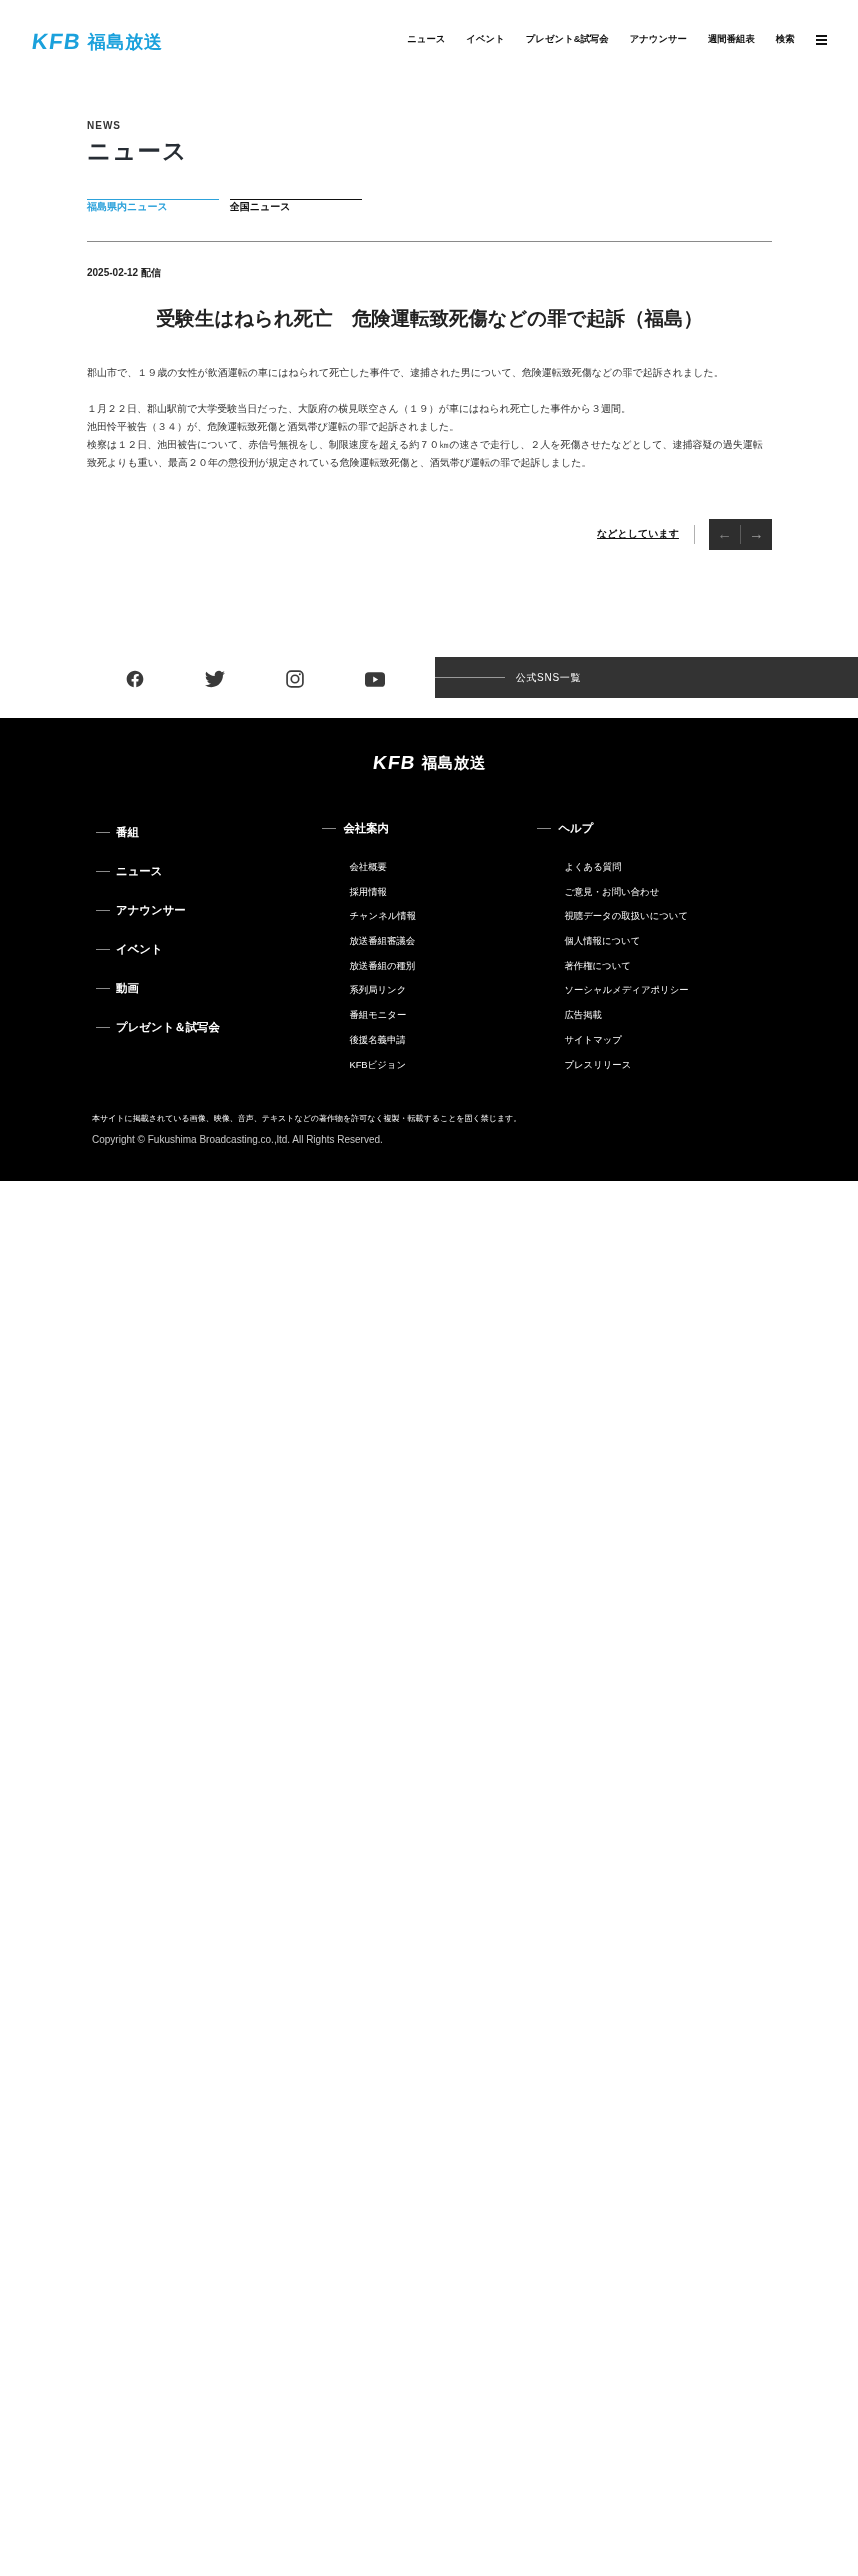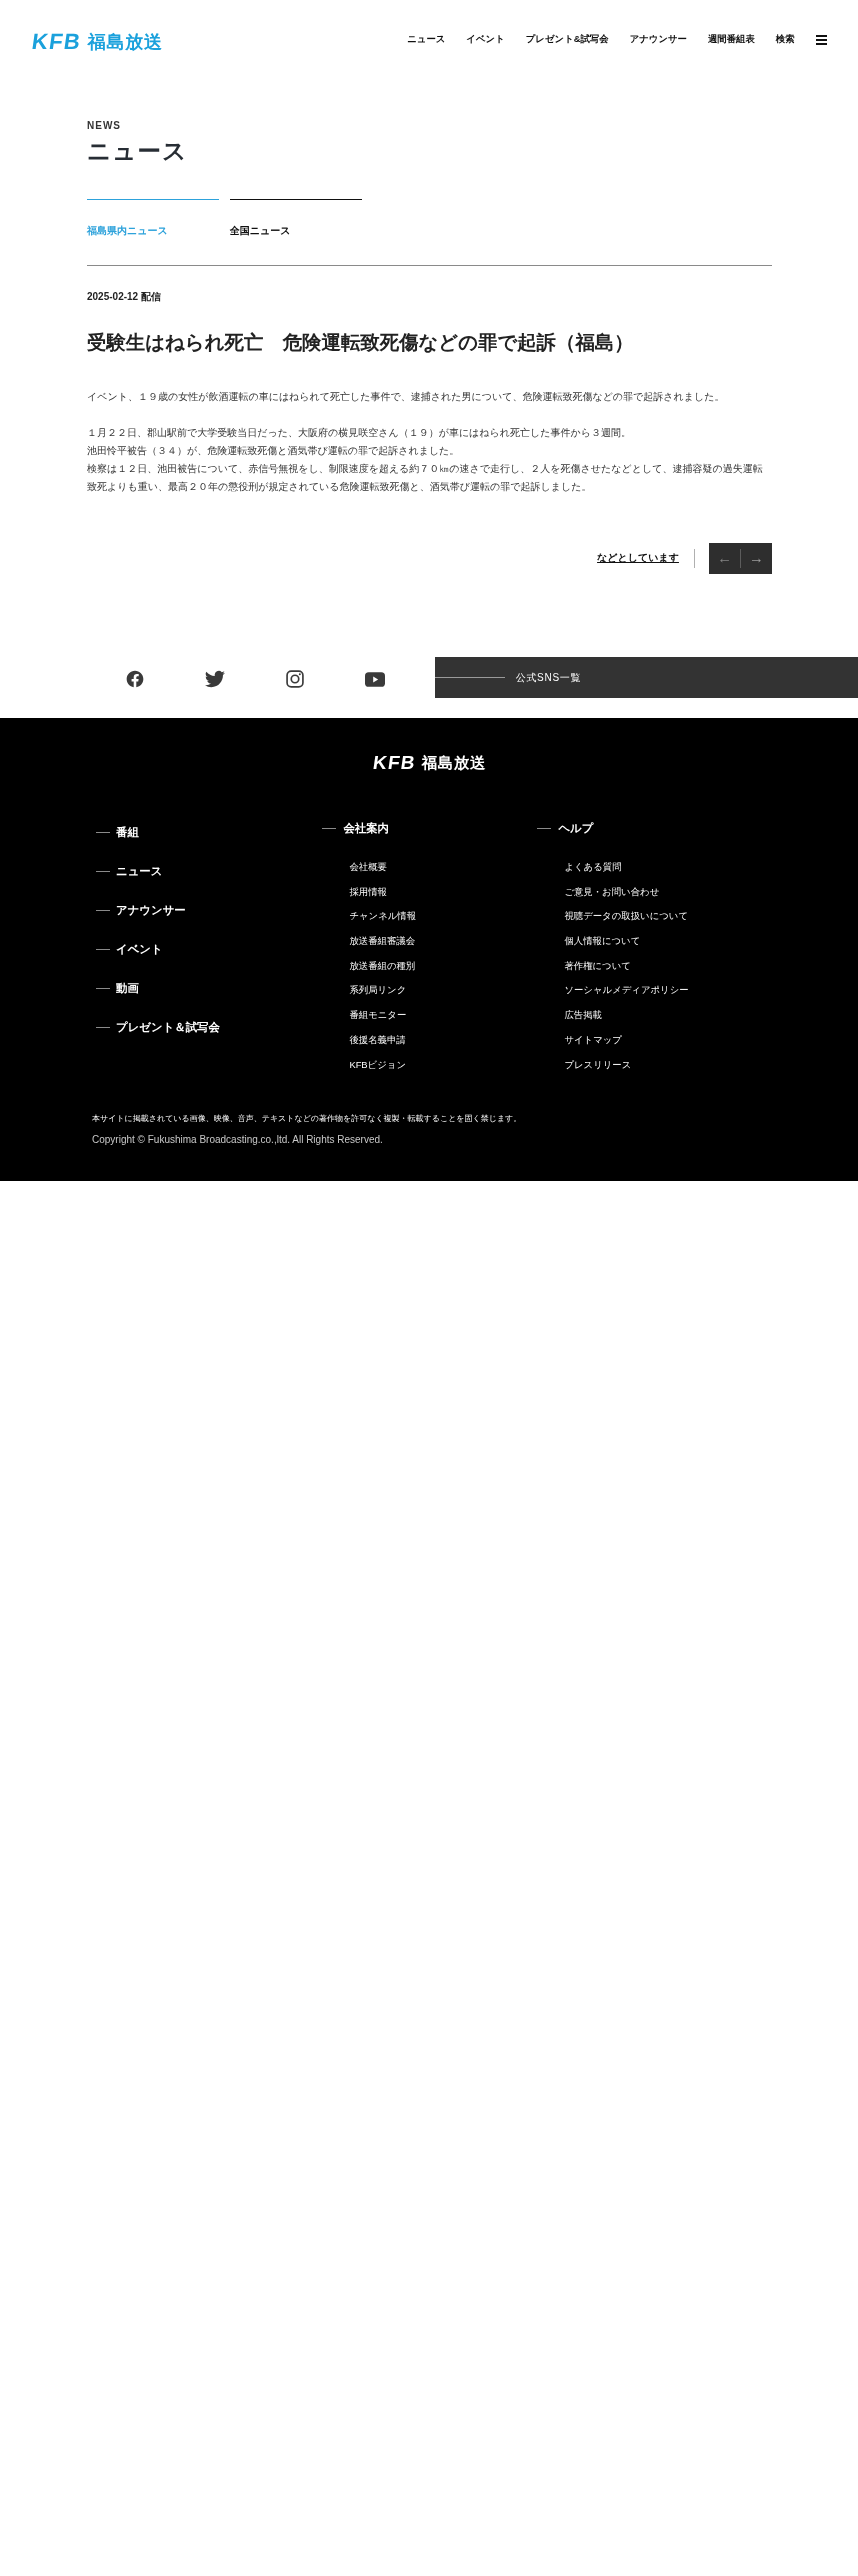--- a/index.html
+++ b/index.html
@@ -15,25 +15,25 @@
   .gnav { position:absolute; right:32px; top:33px; display:flex; align-items:center; gap:21px; }
   .gnav a { font-size:9.4px; font-weight:bold; color:#111; text-decoration:none; cursor:pointer; white-space:nowrap; }
   .burger { width:11.4px; height:10px; display:flex; flex-direction:column; justify-content:space-between; cursor:pointer; }
   .burger span { display:block; width:100%; height:2px; background:#111; }
 
   
   .main { position:absolute; left:87px; top:120px; width:685px; }
   .eyebrow { font-size:10px; font-weight:bold; letter-spacing:1px; color:#333; line-height:12px; }
   .page-title { font-size:23.4px; font-weight:bold; color:#272d34; line-height:29px; margin-top:5.3px; letter-spacing:1.3px; }
   .tabs { display:flex; margin-top:33px; }
-  .tab { width:132px; margin-right:10.7px; border-top:1.3px solid #111; padding-top:24px; font-size:10px; font-weight:bold; color:#111; line-height:14.7px; cursor:pointer; }
+  .tab { width:132px; margin-right:10.7px; border-top:1.3px solid #111; padding-top:0; font-size:10px; font-weight:bold; color:#111; line-height:14.7px; cursor:pointer; }
   .tab.active { border-top-color:#2da2db; color:#2da2db; }
   .rule { border:none; border-top:0.7px solid #8a8a8a; margin-top:26px; }
   .date { margin-top:24px; font-size:10px; font-weight:bold; color:#222; line-height:14.7px; }
-  .article-title { margin-top:24px; font-size:19.4px; font-weight:bold; color:#222; line-height:27px; }
+  .article-title { margin-top:24px; font-size:19.4px; font-weight:bold; color:#222; line-height:27px;text-align:center; }
   .article { margin-top:32px; }
   .article p { font-size:10px; color:#333; line-height:18px; white-space:pre-line; }
   .article p + p { margin-top:18px; }
 
   .back-row { margin-top:47px; display:flex; justify-content:flex-end; align-items:center; }
   .back-link { font-size:10px; font-weight:bold; color:#111; text-decoration:underline; cursor:pointer; line-height:14.7px; }
   .vdiv { width:0.7px; height:19px; background:#b0b0b0; margin:0 14.7px; }
   .pager { width:63px; height:31px; background:#2e2e2e; display:flex; align-items:center; }
   .pager .cell { flex:1; display:flex; align-items:center; justify-content:center; cursor:pointer; font-size:14.7px; line-height:1; }
   .pager .cell.prev { color:#848484; }
@@ -97,21 +97,21 @@
       <div class="tab active">福島県内ニュース</div>
       <div class="tab">全国ニュース</div>
     </div>
 
     <hr class="rule">
 
     <div class="date">2025-02-12 配信</div>
     <h2 class="article-title">受験生はねられ死亡　危険運転致死傷などの罪で起訴（福島）</h2>
 
     <div class="article">
-      <p>イベント、１９歳の女性が飲酒運転の車にはねられて死亡した事件で、逮捕された男について、危険運転致死傷などの罪で起訴されました。</p>
+      <p>郡山市で、１９歳の女性が飲酒運転の車にはねられて死亡した事件で、逮捕された男について、危険運転致死傷などの罪で起訴されました。</p>
       <p>１月２２日、郡山駅前で大学受験当日だった、大阪府の横見咲空さん（１９）が車にはねられ死亡した事件から３週間。
 池田怜平被告（３４）が、危険運転致死傷と酒気帯び運転の罪で起訴されました。
 検察は１２日、池田被告について、赤信号無視をし、制限速度を超える約７０㎞の速さで走行し、２人を死傷させたなどとして、逮捕容疑の過失運転致死よりも重い、最高２０年の懲役刑が規定されている危険運転致死傷と、酒気帯び運転の罪で起訴しました。</p>
     </div>
 
     <div class="back-row">
       <a class="back-link">などとしています</a>
       <span class="vdiv"></span>
       <div class="pager">
         <div class="cell prev">

